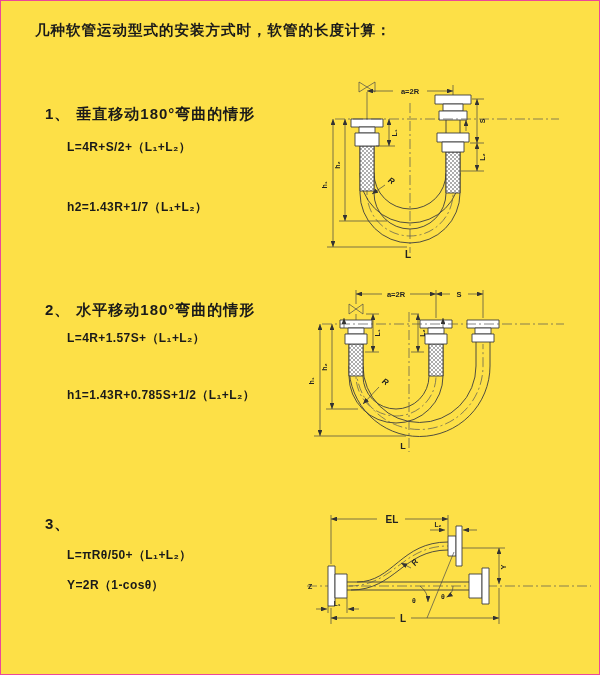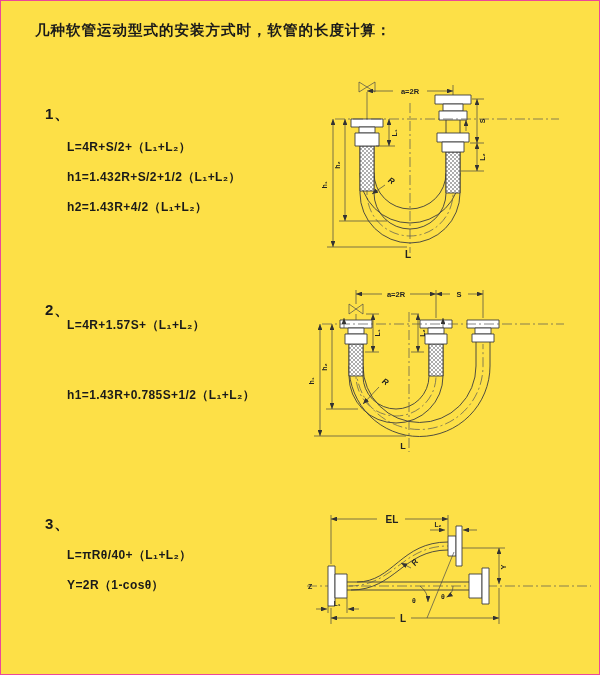--- a/index.html
+++ b/index.html
@@ -33,35 +33,36 @@
       <pattern id="hatch" width="4" height="4" patternUnits="userSpaceOnUse">
         <path d="M0,0 L4,4 M4,0 L0,4" stroke="#5a5a5a" stroke-width="0.5"></path>
       </pattern>
     </defs>
   </svg>
 
   <div class="title">几种软管运动型式的安装方式时，软管的长度计算：</div>
 
   <div class="sec-head" style="left:44px;top:104px;">
     <span>1、</span>
+    <span>垂直移动180°弯曲的情形</span>
   </div>
   <div class="formula" style="top:138px;">L=4R+S/2+（L₁+L₂）</div>
-  <div class="formula" style="top:168px;">h1=1.432R+S/2+1/2（L₁+L₂）</div>
-  <div class="formula" style="top:198px;">h2=1.43R+4/2（L₁+L₂）</div>
+  <div class="formula" style="top:198px;">h2=1.43R+1/7（L₁+L₂）</div>
 
   <div class="sec-head" style="left:44px;top:300px;">
     <span>2、</span>
+    <span>水平移动180°弯曲的情形</span>
   </div>
-  <div class="formula" style="top:316px;">L=4R+1.57S+（L₁+L₂）</div>
+  <div class="formula" style="top:329px;">L=4R+1.57S+（L₁+L₂）</div>
   <div class="formula" style="top:361px;margin-top:25px;">h1=1.43R+0.785S+1/2（L₁+L₂）</div>
 
   <div class="sec-head" style="left:44px;top:514px;">
     <span>3、</span>
   </div>
-  <div class="formula" style="top:546px;">L=πRθ/40+（L₁+L₂）</div>
+  <div class="formula" style="top:546px;">L=πRθ/50+（L₁+L₂）</div>
   <div class="formula" style="top:576px;text-align:center;">Y=2R（1-cosθ）</div>
 
   <svg style="left:308px;top:72px;" width="260" height="190" viewBox="0 0 260 190">
 
     <g>
       <path class="ln" d="M51,73 L51,120 A50,50 0 0 0 151,120 L151,79"></path>
       <path class="ln" d="M65,73 L65,120 A36,36 0 0 0 137,120 L137,79"></path>
       <path class="cl" d="M58,76 L58,120 A43,43 0 0 0 144,120 L144,82"></path>
       <path class="ln" d="M51,100 A50,50 0 0 0 151,100"></path>
       <path class="ln" d="M65,100 A36,36 0 0 0 137,100"></path>

